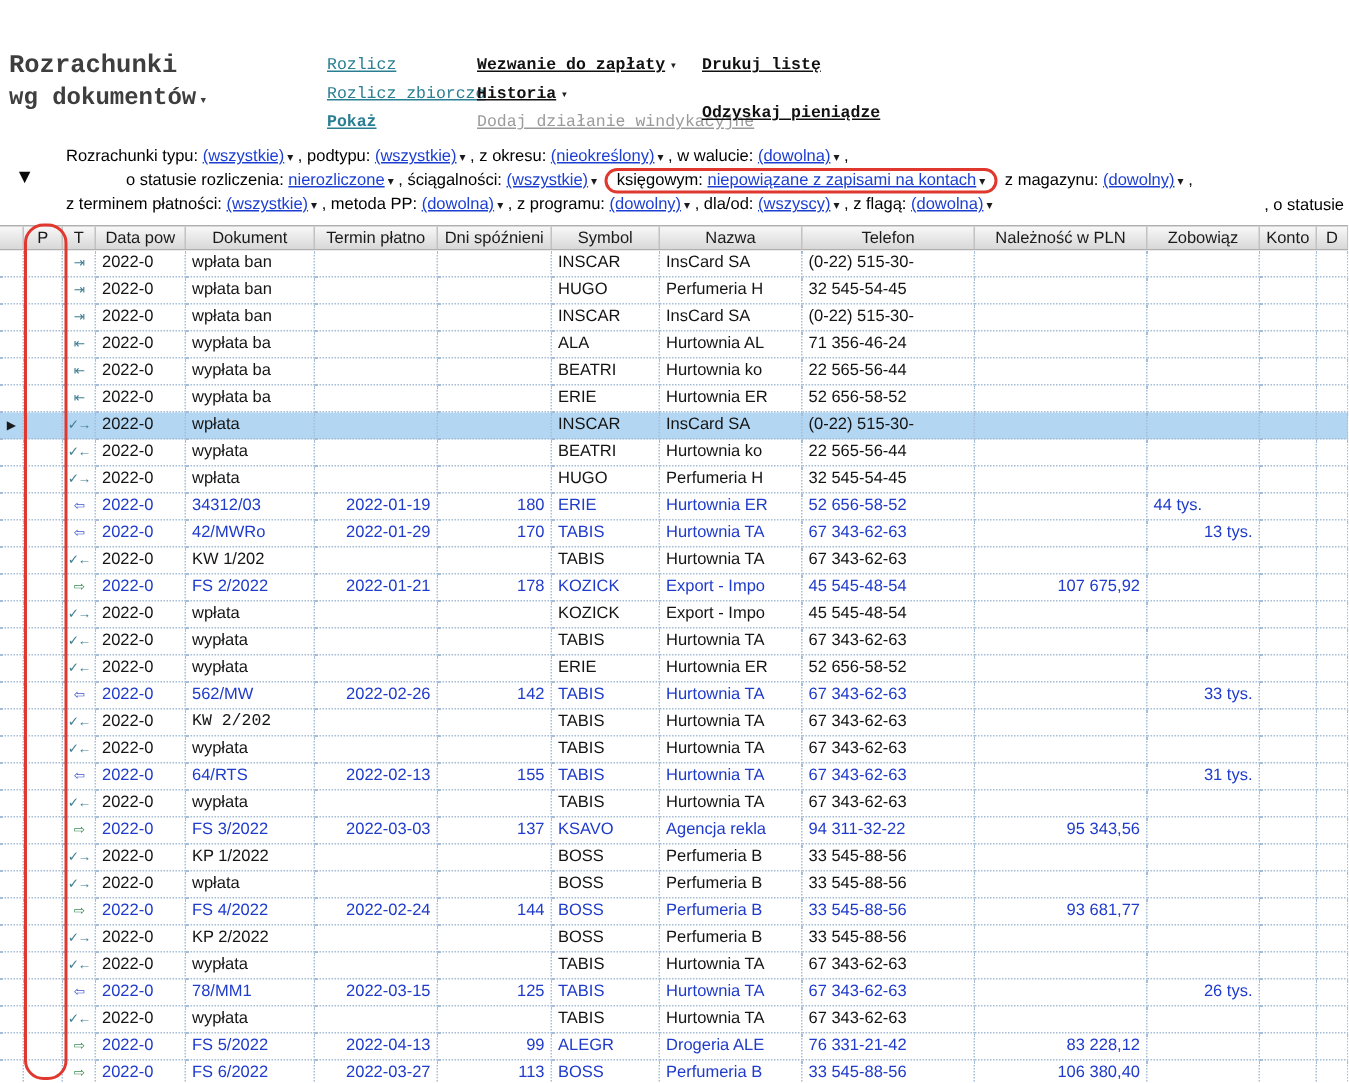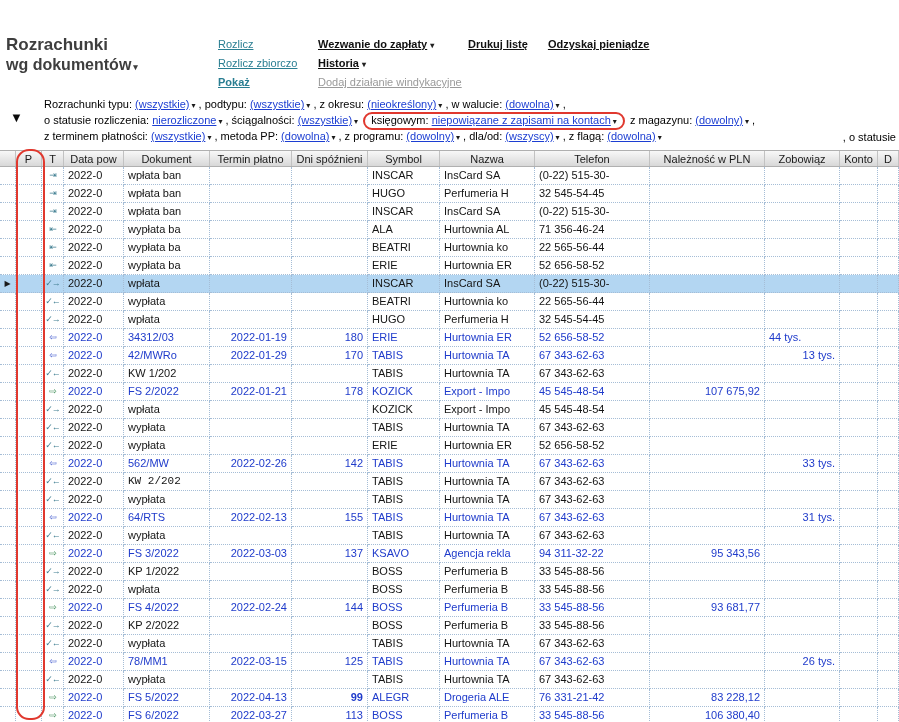--- a/index.html
+++ b/index.html
@@ -9,41 +9,41 @@
   
   .tabstrip { position:absolute; top:0; left:0; width:899px; height:29px;
               background:linear-gradient(#f0f3f8,#dde3ec); border-bottom:1px solid #bcc6d4; }
   .tab { position:absolute; left:4px; top:3px; width:200px; height:26px;
          background:linear-gradient(#fdfdfe,#e9f0f8); border:1px solid #90a1b8; border-bottom:none;
          border-radius:4px 4px 0 0; display:flex; align-items:center; padding:0 9px;
          font-size:11px; color:#1a1a1a; cursor:pointer; }
   .tab .close { margin-left:auto; color:#555; font-size:11px; line-height:11px; cursor:pointer; }
 
   
-  .header { position:absolute; top:29px; left:0; width:857px; height:64px; background:#fff; }
+  .header { position:absolute; top:29px; left:0; width:857px; height:64px; background:#fff;font-family:Liberation Mono, monospace; }
   .page-title { position:absolute; left:6px; top:5px; color:#3e3e3e; font-weight:bold; cursor:pointer; }
   .page-title .t1 { font-size:17px; line-height:21px; }
   .page-title .t2 { font-size:16px; line-height:20px; }
   .page-title .caret { font-size:9px; color:#3e3e3e; margin-left:2px; }
   .links { position:absolute; display:flex; flex-direction:column; gap:7px; }
   .links.col1 { left:218px; top:9px; }
   .links.col2 { left:318px; top:9px; }
-  .links.col3 { left:468px; top:9px; flex-direction:row; gap:20px; }
+  .links.col3 { left:468px; top:9px; flex-direction:column; gap:20px; }
   .alink { font-size:11px; text-decoration:underline; cursor:pointer; white-space:nowrap; }
   .alink.teal { color:#2a7e92; }
   .alink.teal-bold { color:#2a7e92; font-weight:bold; }
   .alink.black-bold { color:#101010; font-weight:bold; }
   .alink.gray { color:#9a9a9a; }
   .alink .dcaret { display:inline-block; text-decoration:none; font-size:8px; color:#222; margin-left:3px; }
 
   
   .filters { position:absolute; top:93px; left:0; width:899px; height:57px; background:#fff; font-size:11px; }
   .ftoggle { position:absolute; left:10px; top:17px; font-size:13px; color:#0a0a0a; cursor:pointer; }
   .fline { position:absolute; left:44px; white-space:nowrap; line-height:15px; }
-  #fline0 { top:4px; } #fline1 { top:19px; } #fline2 { top:36px; }
+  #fline0 { top:4px; } #fline1 { top:19px;margin-left:40px; } #fline2 { top:36px; }
   .flabel { color:#000; }
   .fvalue { color:#1c3ed2; text-decoration:underline; cursor:pointer; }
   .fcaret { display:inline-block; color:#1b1b1b; font-size:8px; margin-left:2px; }
   .fsuffix { color:#000; }
   .fgroup { display:inline-block; }
   .fgroup.circled { border:2px solid #e0382e; border-radius:11px; padding:0 6px; margin:0 2px; line-height:13px; }
   .foverflow { position:absolute; right:3px; top:38px; color:#000; white-space:nowrap; }
 
   
   .grid { position:absolute; top:150px; left:0; width:899px; bottom:0; overflow:hidden; background:#fff; }
@@ -583,21 +583,21 @@
           <div class="td col-konto" style="width: 38px; text-align: left;"></div>
           <div class="td col-d" style="width: 21px; text-align: left;"></div>
         </div>
         <div class="tr doc">
           <div class="td col-sel" style="width: 16px;"></div>
           <div class="td col-p" style="width: 26px;"></div>
           <div class="td col-icon icon-cell" style="width: 22px; color: rgb(60, 140, 85);">⇨</div>
           <div class="td col-data" style="width: 60px; text-align: left;">2022-0</div>
           <div class="td col-dok" style="width: 86px; text-align: left;">FS 5/2022</div>
           <div class="td col-termin" style="width: 82px; text-align: right;">2022-04-13</div>
-          <div class="td col-dni" style="width: 76px; text-align: right; font-weight: bold;">99</div>
+          <div class="td col-dni" style="width: 76px; text-align: right;">99</div>
           <div class="td col-symbol" style="width: 72px; text-align: left;">ALEGR</div>
           <div class="td col-nazwa" style="width: 95px; text-align: left;">Drogeria ALE</div>
           <div class="td col-tel" style="width: 115px; text-align: left;">76 331-21-42</div>
           <div class="td col-nal" style="width: 115px; text-align: right;">83 228,12</div>
           <div class="td col-zob" style="width: 75px; text-align: right;"></div>
           <div class="td col-konto" style="width: 38px; text-align: left;"></div>
           <div class="td col-d" style="width: 21px; text-align: left;"></div>
         </div>
         <div class="tr doc">
           <div class="td col-sel" style="width: 16px;"></div>

